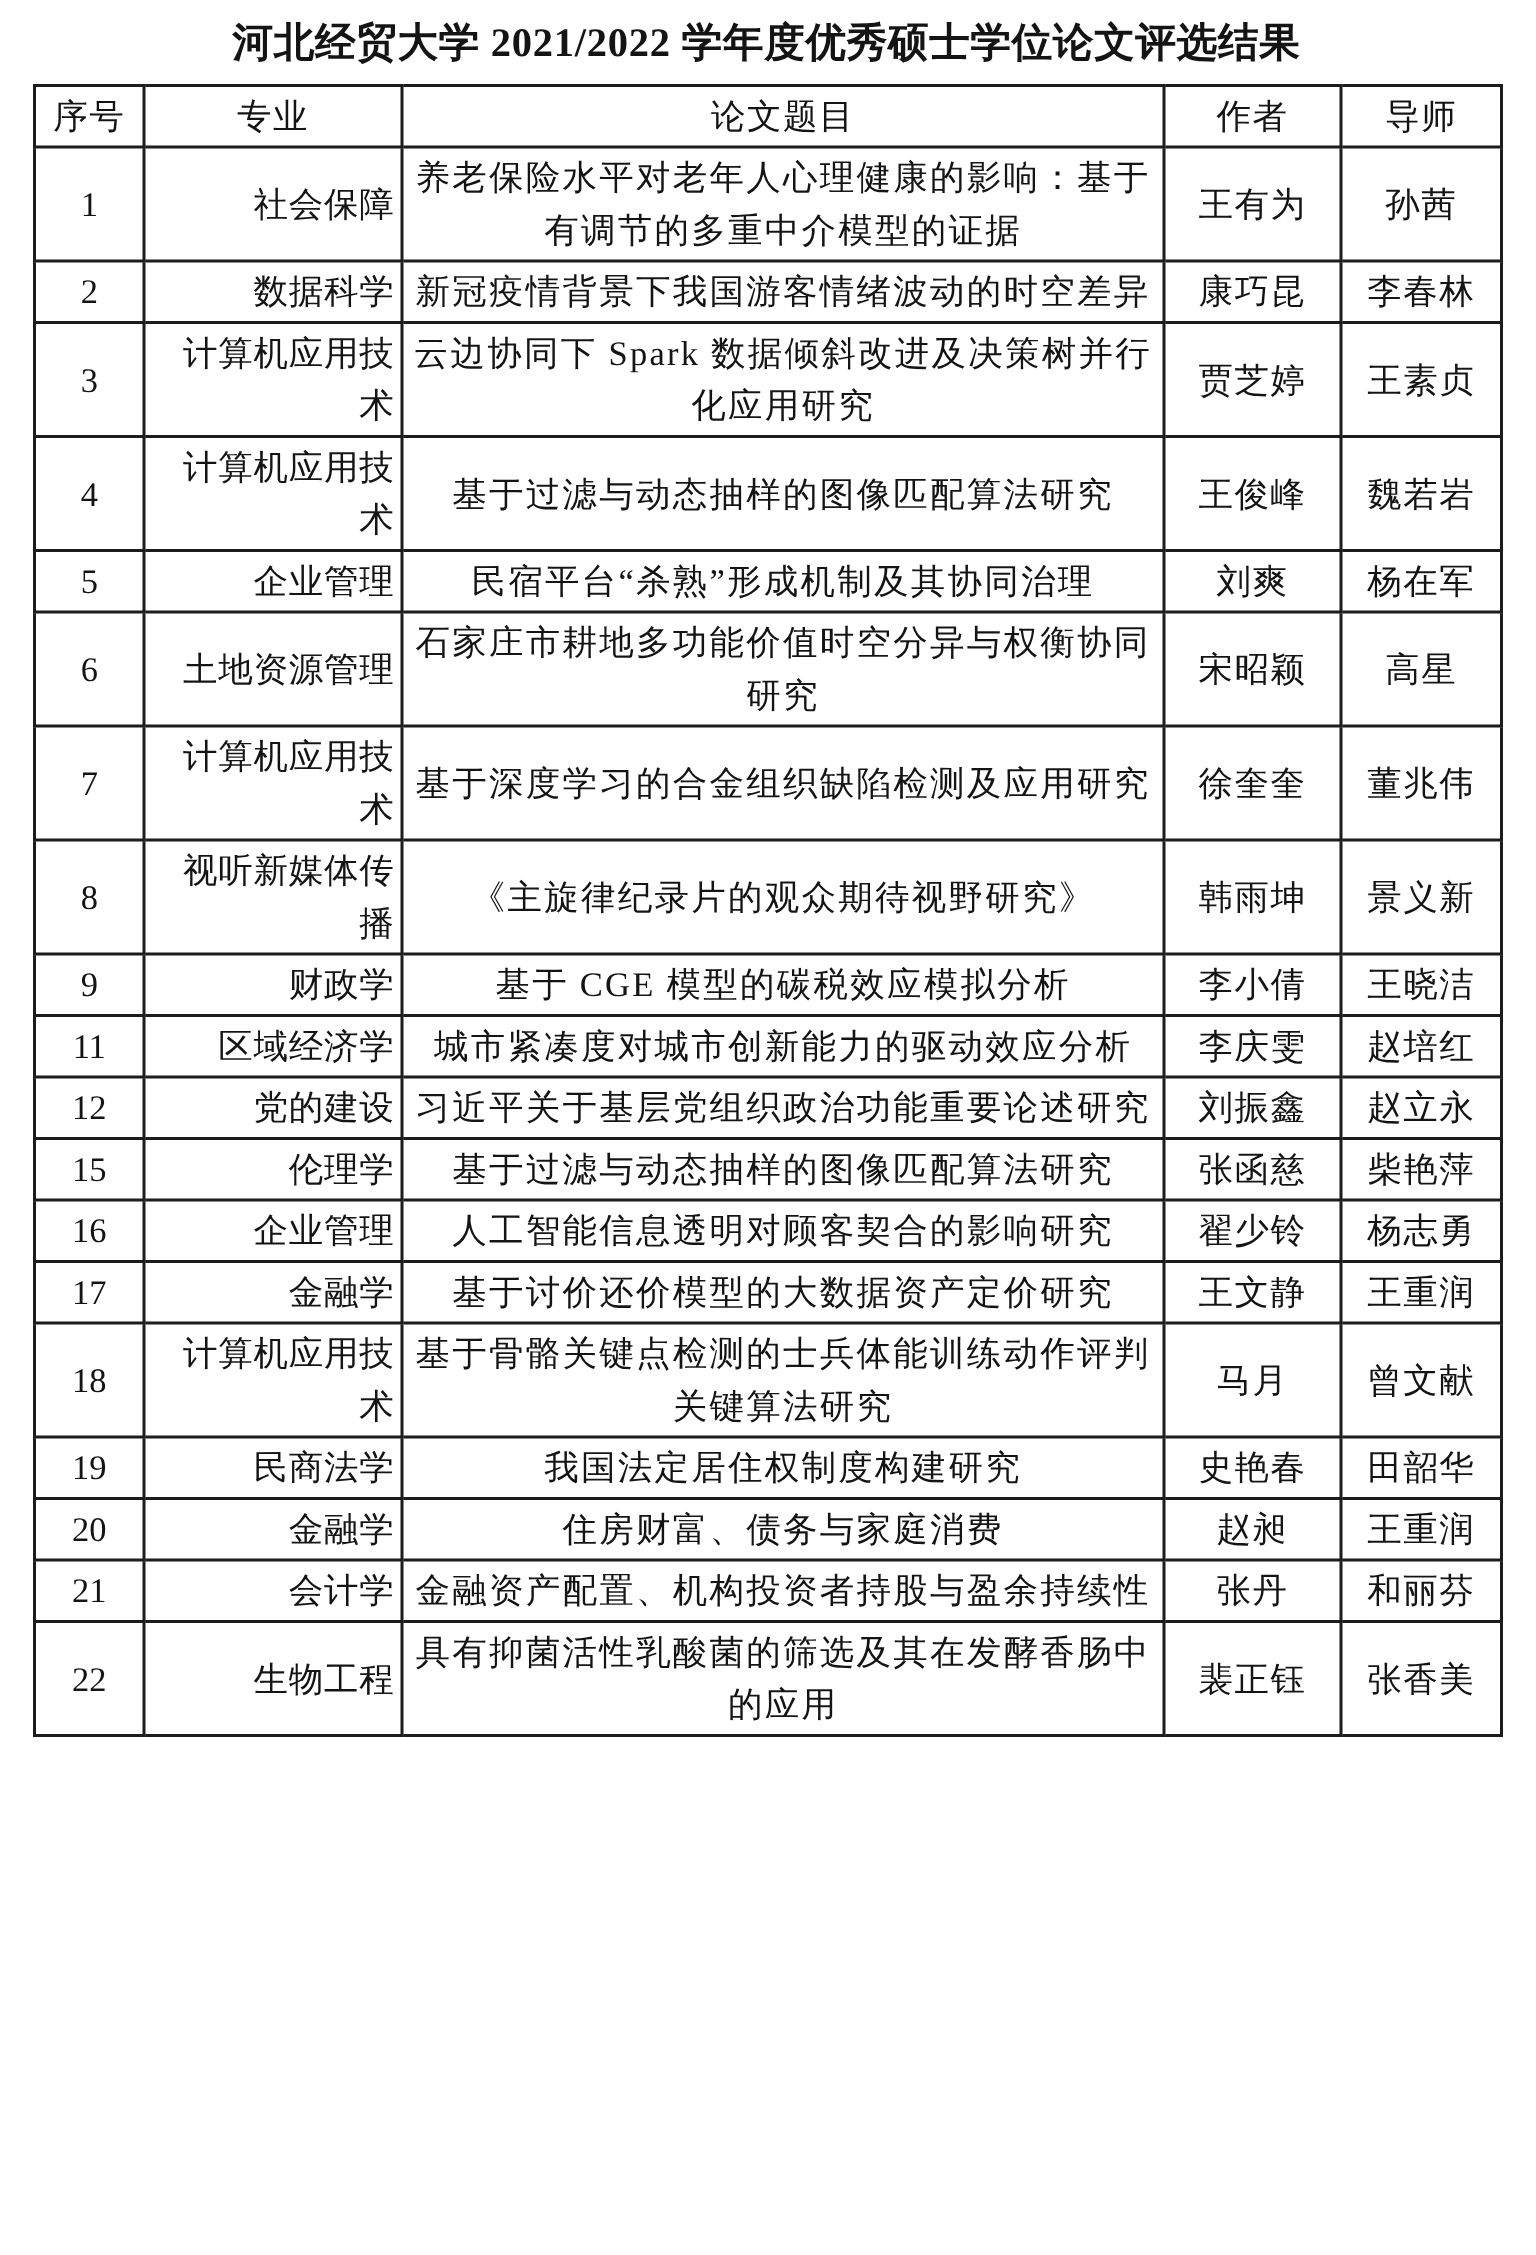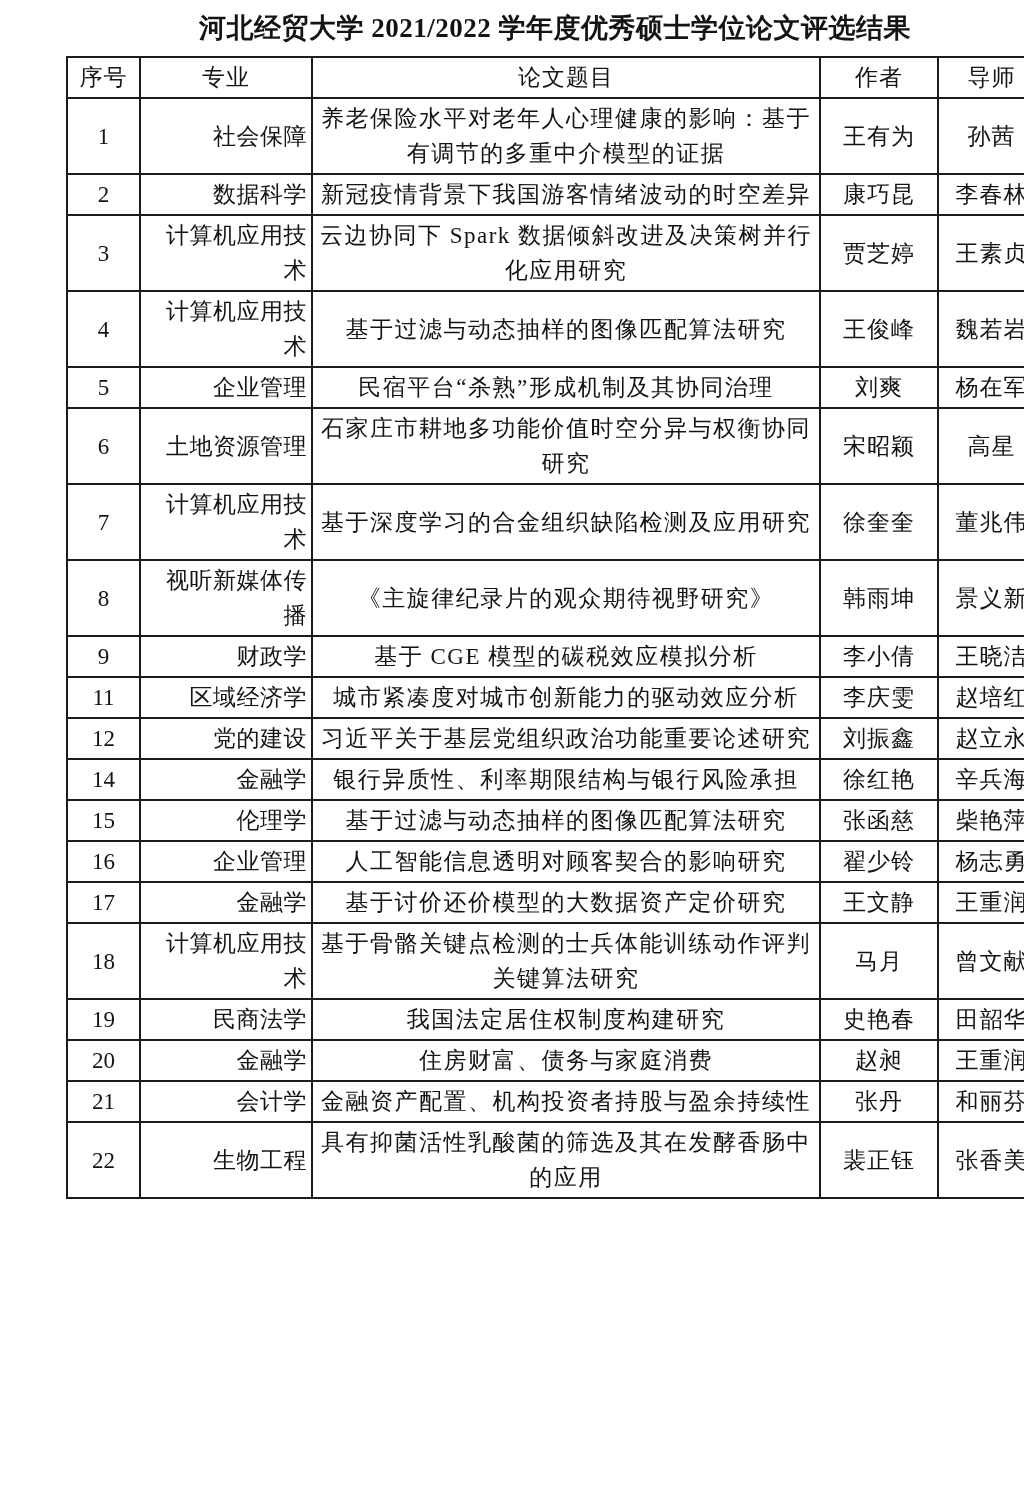--- a/index.html
+++ b/index.html
@@ -8,21 +8,20 @@
     background: #ffffff;
   }
   .page {
     width: 824px;
     min-height: 1503px;
     box-sizing: border-box;
     padding: 8px 36px 24px 22px;
     background: #ffffff;
     font-family: "Liberation Serif", "DejaVu Serif", serif;
     color: #141414;
-    margin-left: 44px;
   }
   .doc-title {
     width: 978px;
     margin: 2px 0 10px 0;
     font-size: 27px;
     font-weight: bold;
     text-align: center;
     letter-spacing: 0.5px;
     line-height: 36px;
   }
@@ -158,27 +157,20 @@
           <td class="col-advisor">赵培红</td>
         </tr>
         <tr>
           <td class="col-no">12</td>
           <td class="col-major">党的建设</td>
           <td class="col-thesis">习近平关于基层党组织政治功能重要论述研究</td>
           <td class="col-author">刘振鑫</td>
           <td class="col-advisor">赵立永</td>
         </tr>
         <tr>
-          <td class="col-no">14</td>
-          <td class="col-major">金融学</td>
-          <td class="col-thesis">银行异质性、利率期限结构与银行风险承担</td>
-          <td class="col-author">徐红艳</td>
-          <td class="col-advisor">辛兵海</td>
-        </tr>
-        <tr>
           <td class="col-no">15</td>
           <td class="col-major">伦理学</td>
           <td class="col-thesis">基于过滤与动态抽样的图像匹配算法研究</td>
           <td class="col-author">张函慈</td>
           <td class="col-advisor">柴艳萍</td>
         </tr>
         <tr>
           <td class="col-no">16</td>
           <td class="col-major">企业管理</td>
           <td class="col-thesis">人工智能信息透明对顾客契合的影响研究</td>

